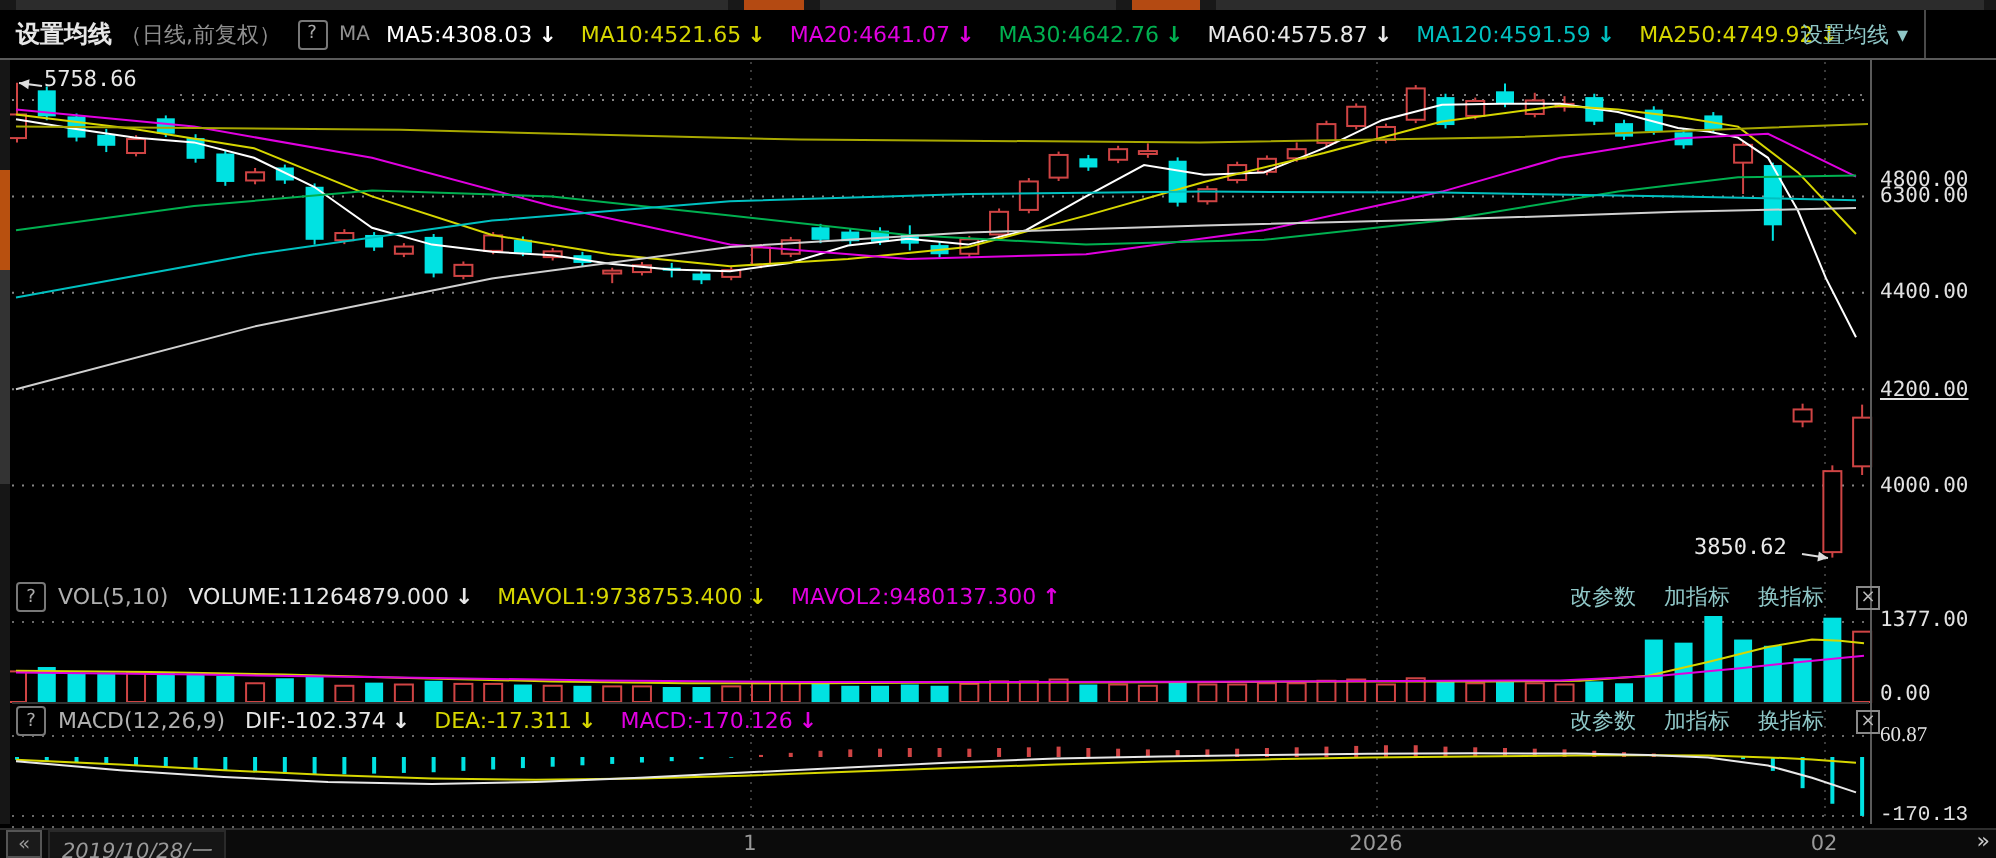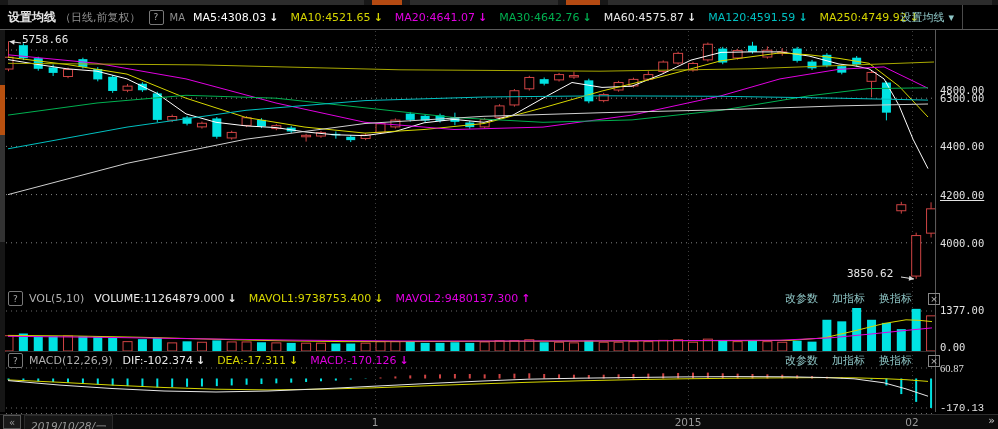--- a/index.html
+++ b/index.html
@@ -395,14 +395,14 @@
 <div class="axislabel" style="top: 50px; margin-top: 40px;">4800.00</div>
 <div class="axislabel" style="top: 98.2px;">6300.00</div>
 <div class="axislabel" style="top: 146.4px;">4400.00</div>
 <div class="axislabel" style="top: 194.6px; text-decoration: underline;">4200.00</div>
 <div class="axislabel" style="top: 242.8px;">4000.00</div>
 <div class="axislabel" style="top: 310px;">1377.00</div>
 <div class="axislabel" style="top: 347px; text-align: center;">0.00</div>
 <div class="axislabel" style="top: 367.96px; font-family: Liberation Serif, serif;">60.87</div>
 <div class="axislabel" style="top: 407.96px; font-family: Liberation Mono, monospace;">-170.13</div>
 <div class="timetick" style="left: 375px;">1</div>
-<div class="timetick" style="left: 688px;">2015</div>
+<div class="timetick" style="left: 688px;">2026</div>
 <div class="timetick" style="left: 912px;">02</div>
 
 </body></html>

